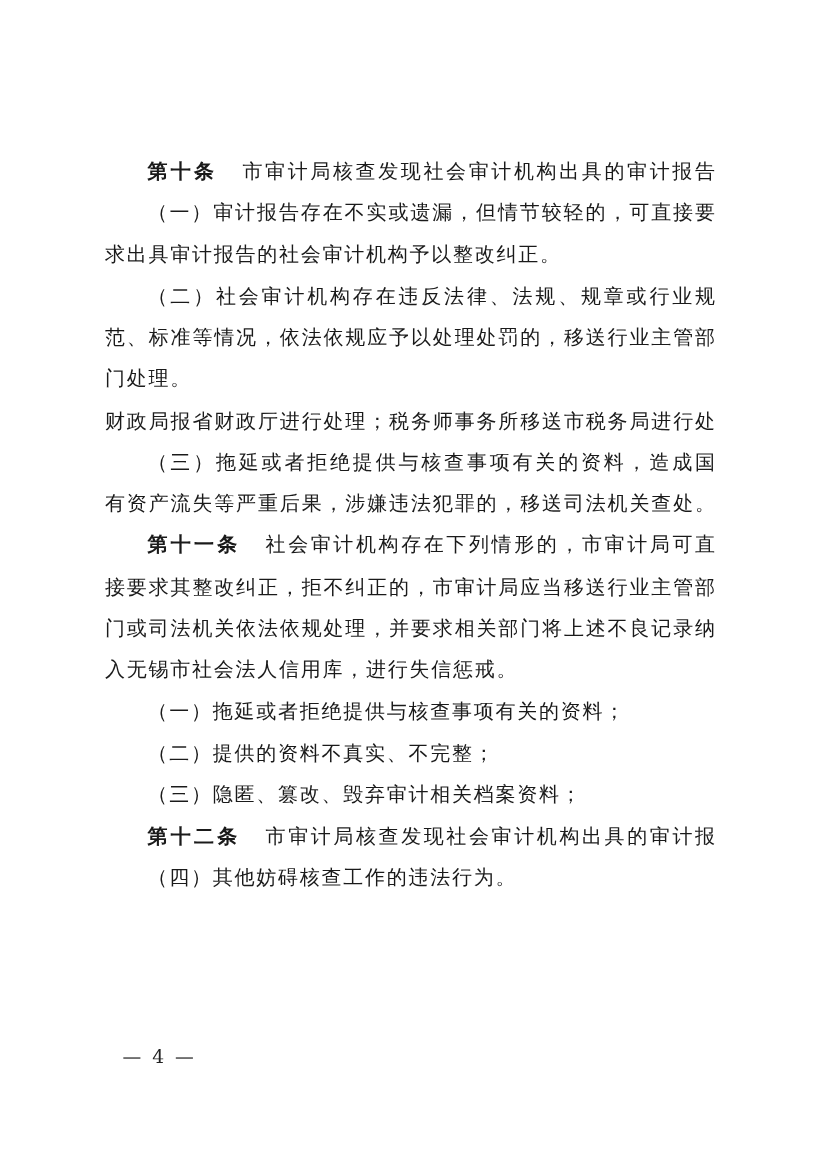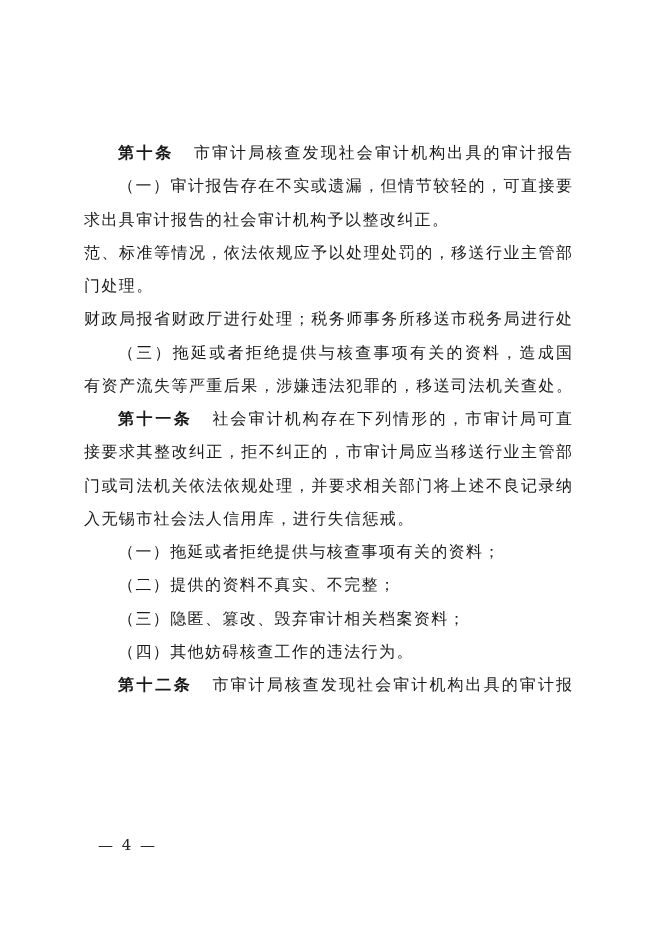--- a/index.html
+++ b/index.html
@@ -2,21 +2,21 @@
 <html><head>
 <meta charset="utf-8">
 <style>
   html, body { margin: 0; padding: 0; }
   body {
     width: 662px; height: 936px; background: #ffffff;
     position: relative; overflow: hidden;
     font-family: "DejaVu Serif", "Liberation Serif", serif;
     color: #1a1a1a;
   }
-  .page { position: absolute; left: 84px; top: 142px; width: 488px; }
+  .page { position: absolute; left: 84px; top: 126px; width: 488px; }
   .line {
     height: 33.25px; line-height: 22px;
     font-size: 16px; white-space: nowrap;
     letter-spacing: 1.4px;
   }
   .line.full { text-align: justify; text-align-last: justify; letter-spacing: 0; }
   .line.indent { padding-left: 34px; }
   .line.indent.full { padding-left: 34px; }
   .bold { font-family: "DejaVu Sans", "Liberation Sans", sans-serif; font-weight: bold; letter-spacing: 0.5px; }
   .gap { display: inline-block; width: 18px; }
@@ -26,31 +26,32 @@
   }
 </style>
 </head>
 <body>
 
 <div class="page">
 
   <div class="line indent full"><span class="bold">第十条</span><span class="gap"></span><span>市审计局核查发现社会审计机构出具的审计报告</span></div>
   <div class="line indent full">（一）审计报告存在不实或遗漏，但情节较轻的，可直接要</div>
   <div class="line">求出具审计报告的社会审计机构予以整改纠正。</div>
+  <div class="line indent full">（二）社会审计机构存在违反法律、法规、规章或行业规</div>
   <div class="line full">范、标准等情况，依法依规应予以处理处罚的，移送行业主管部</div>
   <div class="line">门处理。</div>
   <div class="line full">财政局报省财政厅进行处理；税务师事务所移送市税务局进行处</div>
   <div class="line indent full">（三）拖延或者拒绝提供与核查事项有关的资料，造成国</div>
   <div class="line full">有资产流失等严重后果，涉嫌违法犯罪的，移送司法机关查处。</div>
 
   <div class="line indent full"><span class="bold">第十一条</span><span class="gap"></span><span>社会审计机构存在下列情形的，市审计局可直</span></div>
   <div class="line full">接要求其整改纠正，拒不纠正的，市审计局应当移送行业主管部</div>
   <div class="line full">门或司法机关依法依规处理，并要求相关部门将上述不良记录纳</div>
   <div class="line">入无锡市社会法人信用库，进行失信惩戒。</div>
   <div class="line indent">（一）拖延或者拒绝提供与核查事项有关的资料；</div>
   <div class="line indent">（二）提供的资料不真实、不完整；</div>
   <div class="line indent">（三）隐匿、篡改、毁弃审计相关档案资料；</div>
+  <div class="line indent full"><span class="bold">第十二条</span><span class="gap"></span><span>市审计局核查发现社会审计机构出具的审计报</span></div>
+
   <div class="line indent">（四）其他妨碍核查工作的违法行为。</div>
-
-  <div class="line indent full"><span class="bold">第十二条</span><span class="gap"></span><span>市审计局核查发现社会审计机构出具的审计报</span></div>
 </div>
 
 <div class="pagenum">— 4 —</div>
 
 </body></html>

